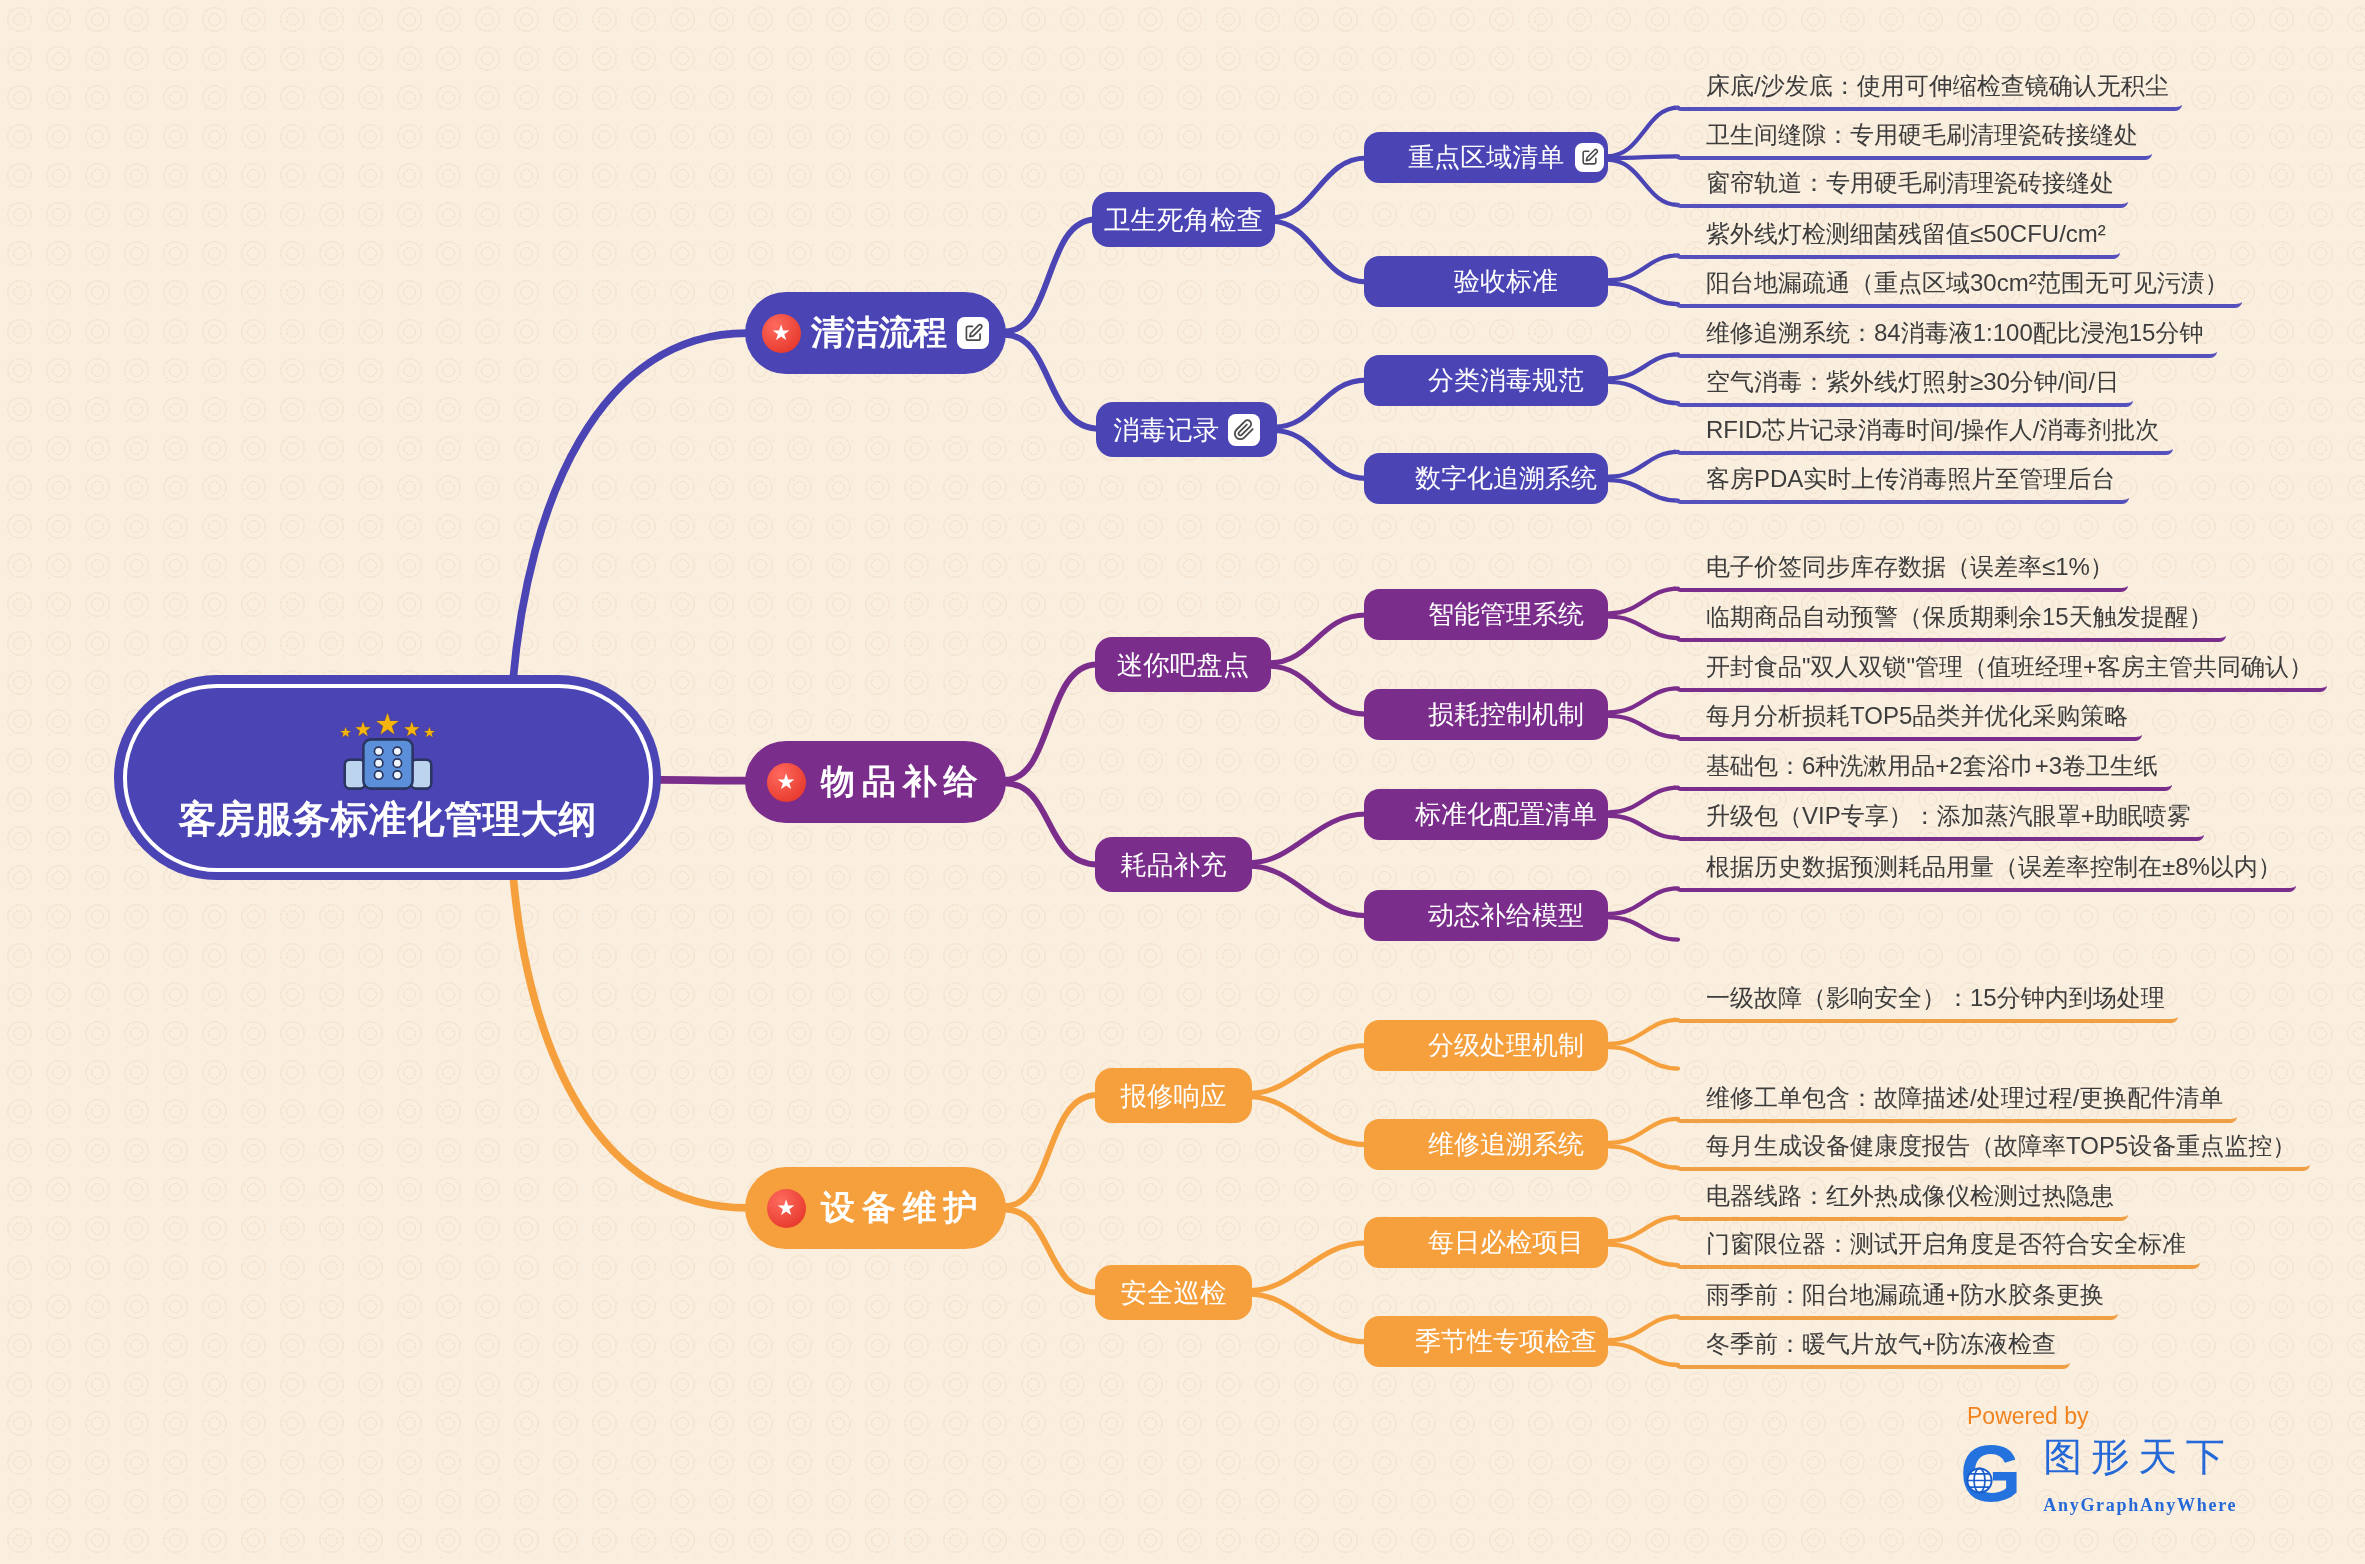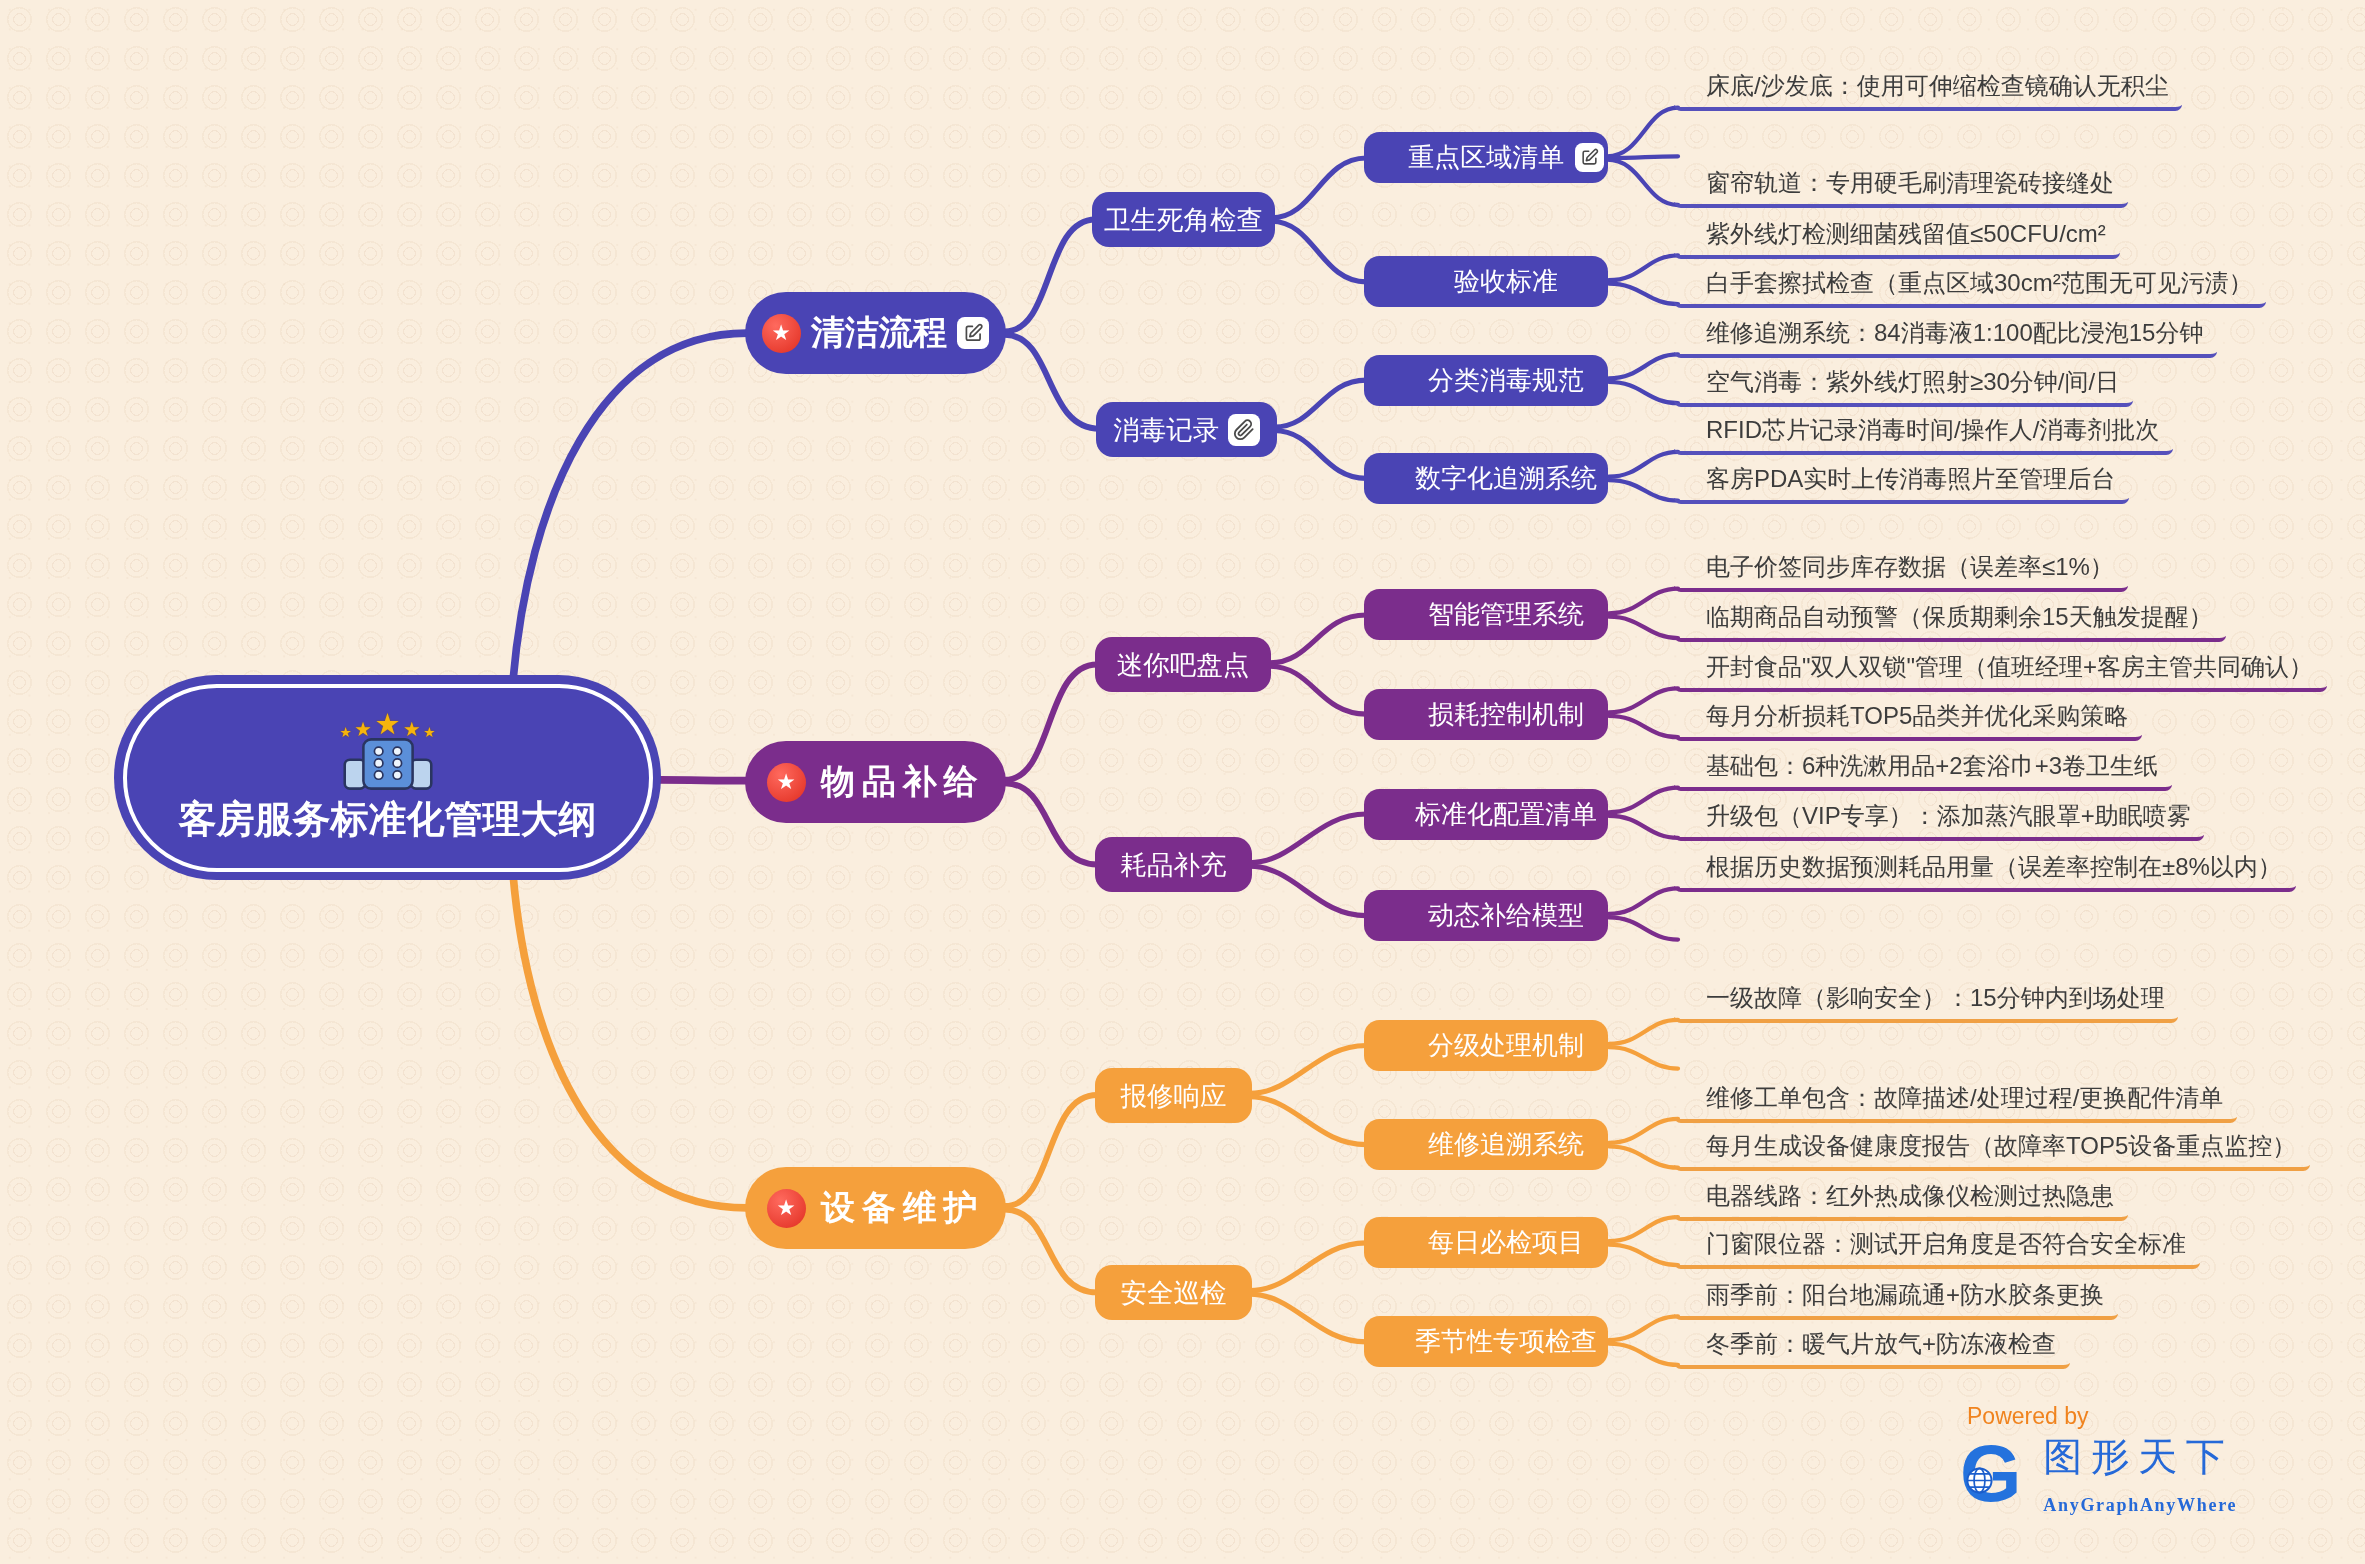--- a/index.html
+++ b/index.html
@@ -222,23 +222,24 @@
     <span>维修追溯系统</span>
   </div>
   <div class="node l4 bgC" style="left:1364px;top:1217px;width:244px;">
     <span>每日必检项目</span>
   </div>
   <div class="node l4 bgC" style="left:1364px;top:1316px;width:244px;">
     <span>季节性专项检查</span>
   </div>
 
   <div class="leaf ua" style="top:70px">床底/沙发底：使用可伸缩检查镜确认无积尘</div>
+  <div class="leaf ua" style="top:119px">卫生间缝隙：专用硬毛刷清理瓷砖接缝处</div>
   <div class="leaf ua" style="top:167px">窗帘轨道：专用硬毛刷清理瓷砖接缝处</div>
   <div class="leaf ua" style="top:218px">紫外线灯检测细菌残留值≤50CFU/cm²</div>
-  <div class="leaf ua" style="top:267px">白手套擦拭检查（重点区域30cm²范围无可见污渍）</div>
+  <div class="leaf ua" style="top:267px">阳台地漏疏通（重点区域30cm²范围无可见污渍）</div>
   <div class="leaf ua" style="top:317px">维修追溯系统：84消毒液1:100配比浸泡15分钟</div>
   <div class="leaf ua" style="top:366px">空气消毒：紫外线灯照射≥30分钟/间/日</div>
   <div class="leaf ua" style="top:414px">RFID芯片记录消毒时间/操作人/消毒剂批次</div>
   <div class="leaf ua" style="top:463px">客房PDA实时上传消毒照片至管理后台</div>
 
   <div class="leaf ub" style="top:551px">电子价签同步库存数据（误差率≤1%）</div>
   <div class="leaf ub" style="top:601px">临期商品自动预警（保质期剩余15天触发提醒）</div>
   <div class="leaf ub" style="top:651px">开封食品"双人双锁"管理（值班经理+客房主管共同确认）</div>
   <div class="leaf ub" style="top:700px">每月分析损耗TOP5品类并优化采购策略</div>
   <div class="leaf ub" style="top:750px">基础包：6种洗漱用品+2套浴巾+3卷卫生纸</div>

